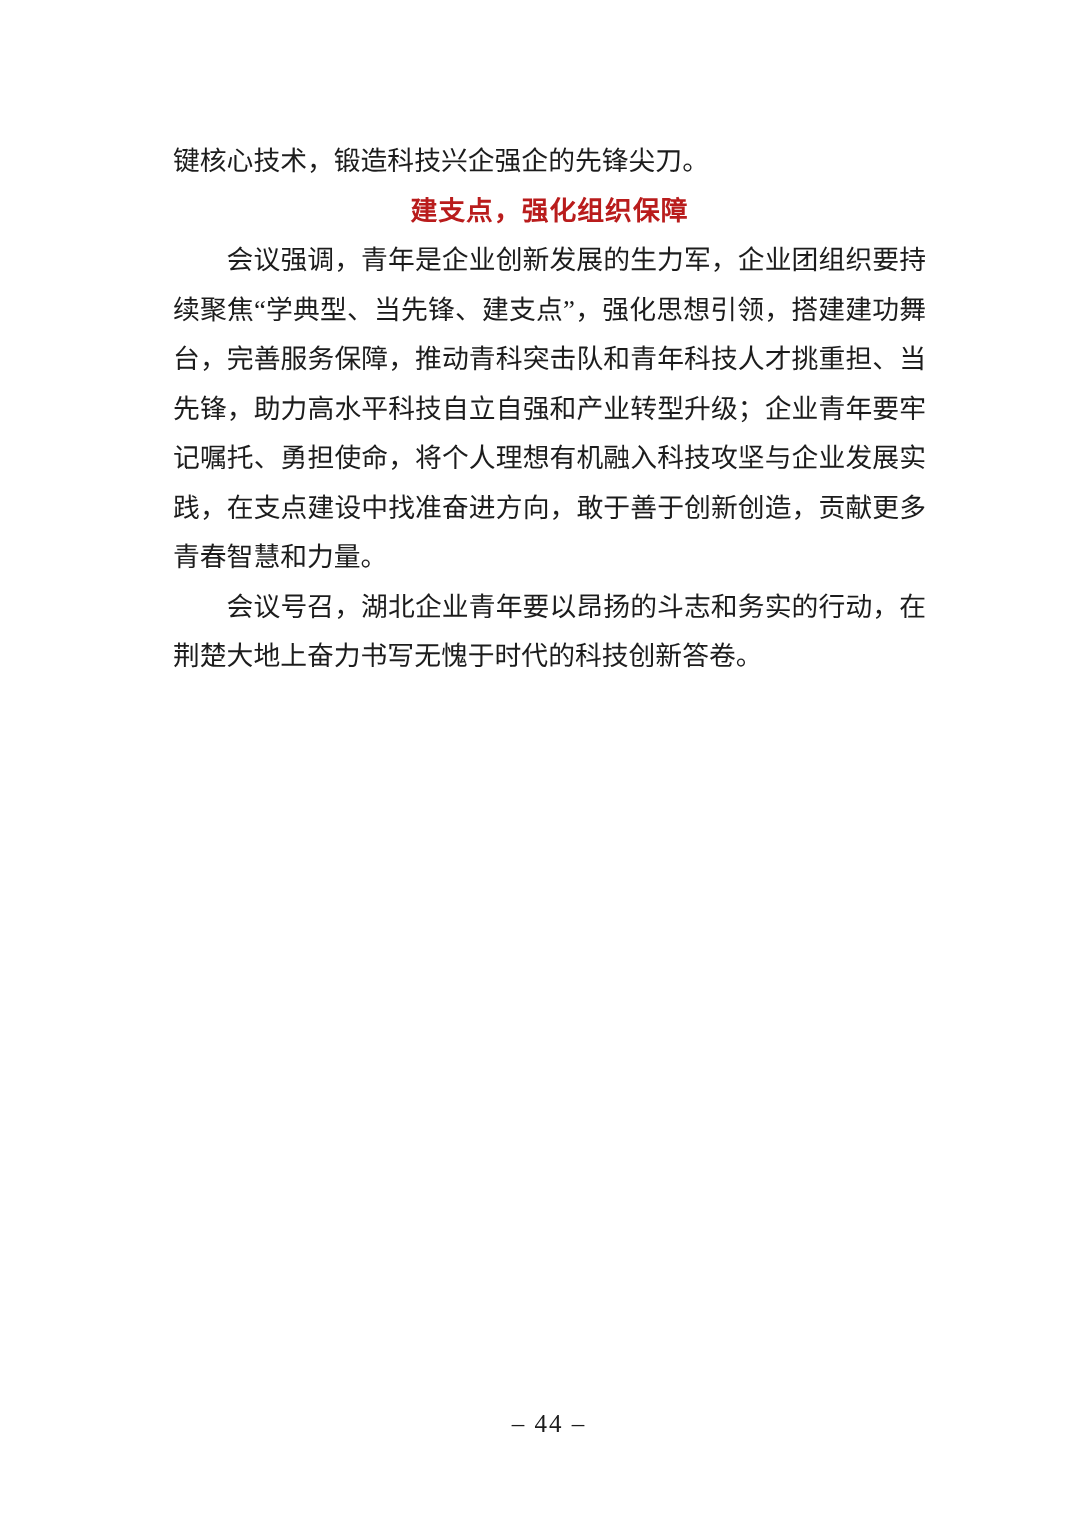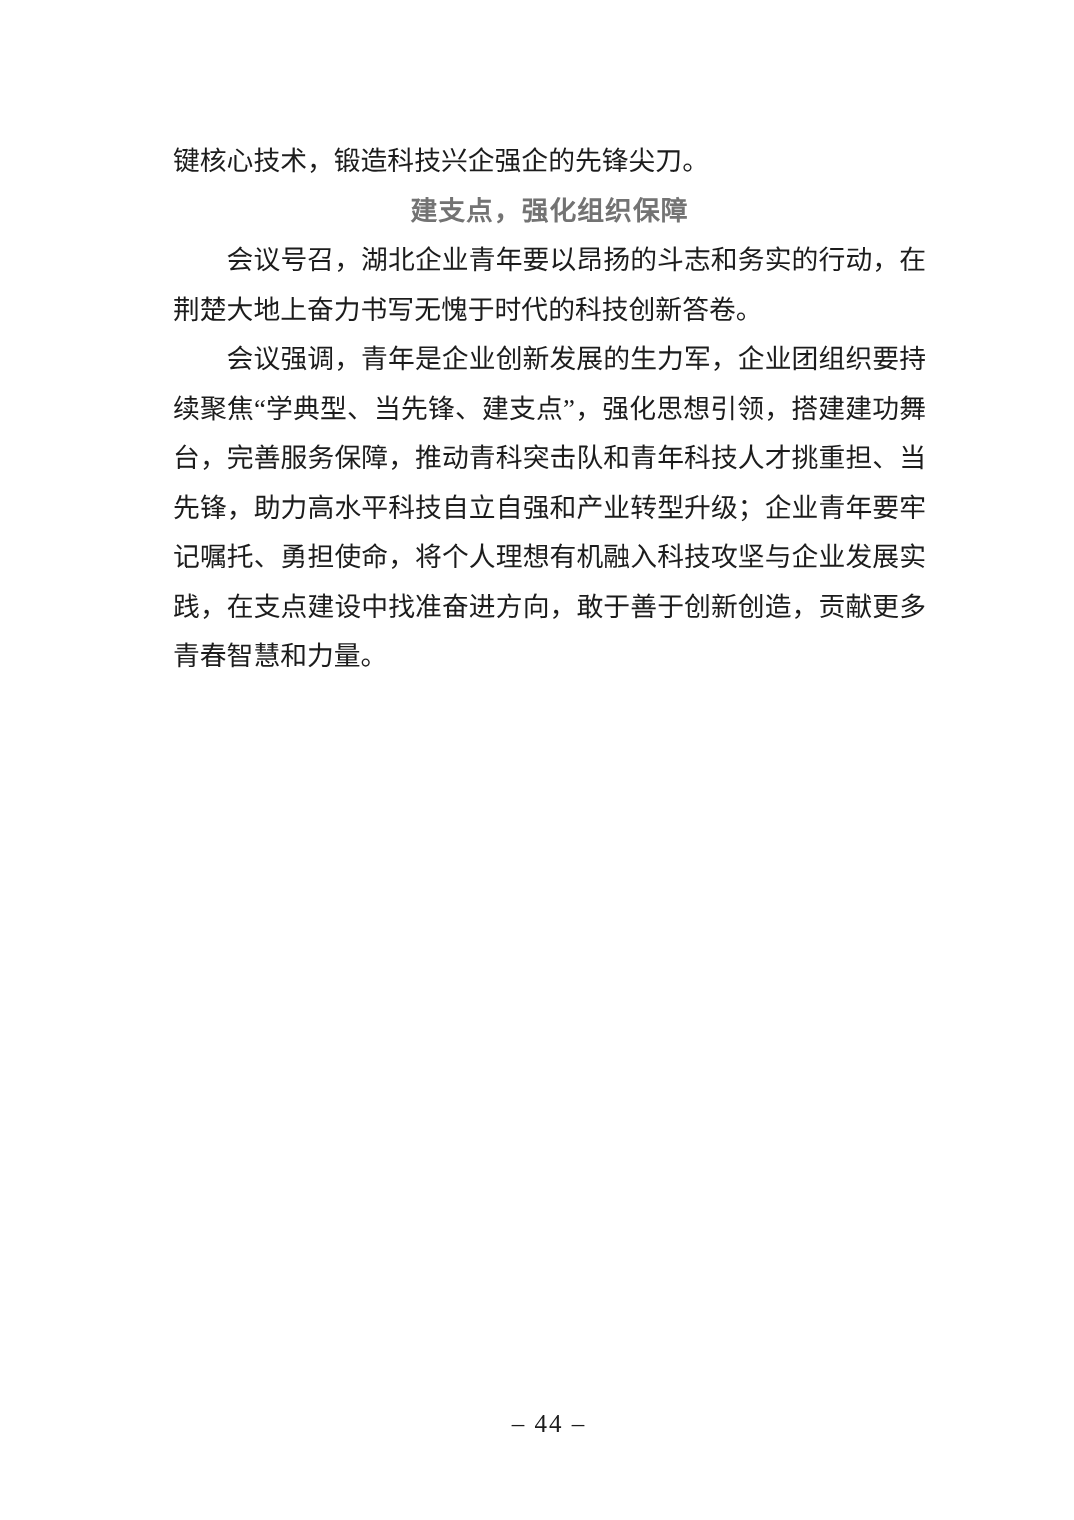--- a/index.html
+++ b/index.html
@@ -42,21 +42,21 @@
     text-indent: 0;
   }
   h2.section-heading {
     margin: 0;
     padding: 0;
     font-size: 26.8px;
     line-height: 49.5px;
     font-weight: bold;
     text-align: center;
     text-indent: 0;
-    color: #737373;
+    color: #b91c1c;
     letter-spacing: 1px;
   }
   p.body-para {
     text-indent: 2em;
   }
   .page-number {
     position: absolute;
     top: 1408px;
     left: 0;
     width: 1074px;
@@ -73,22 +73,22 @@
 
 <div class="page">
 
   <div class="content">
 
     <p class="continuation">键核心技术，锻造科技兴企强企的先锋尖刀。</p>
 
     <h2 class="section-heading">建支点，强化组织保障</h2>
 
 
+    <p class="body-para">会议强调，青年是企业创新发展的生力军，企业团组织要持续聚焦“学典型、当先锋、建支点”，强化思想引领，搭建建功舞台，完善服务保障，推动青科突击队和青年科技人才挑重担、当先锋，助力高水平科技自立自强和产业转型升级；企业青年要牢记嘱托、勇担使命，将个人理想有机融入科技攻坚与企业发展实践，在支点建设中找准奋进方向，敢于善于创新创造，贡献更多青春智慧和力量。</p>
+
     <p class="body-para">会议号召，湖北企业青年要以昂扬的斗志和务实的行动，在荆楚大地上奋力书写无愧于时代的科技创新答卷。</p>
-
-    <p class="body-para">会议强调，青年是企业创新发展的生力军，企业团组织要持续聚焦“学典型、当先锋、建支点”，强化思想引领，搭建建功舞台，完善服务保障，推动青科突击队和青年科技人才挑重担、当先锋，助力高水平科技自立自强和产业转型升级；企业青年要牢记嘱托、勇担使命，将个人理想有机融入科技攻坚与企业发展实践，在支点建设中找准奋进方向，敢于善于创新创造，贡献更多青春智慧和力量。</p>
 
 
   </div>
 
   <div class="page-number">– 44 –</div>
 
 </div>
 
 </body></html>

